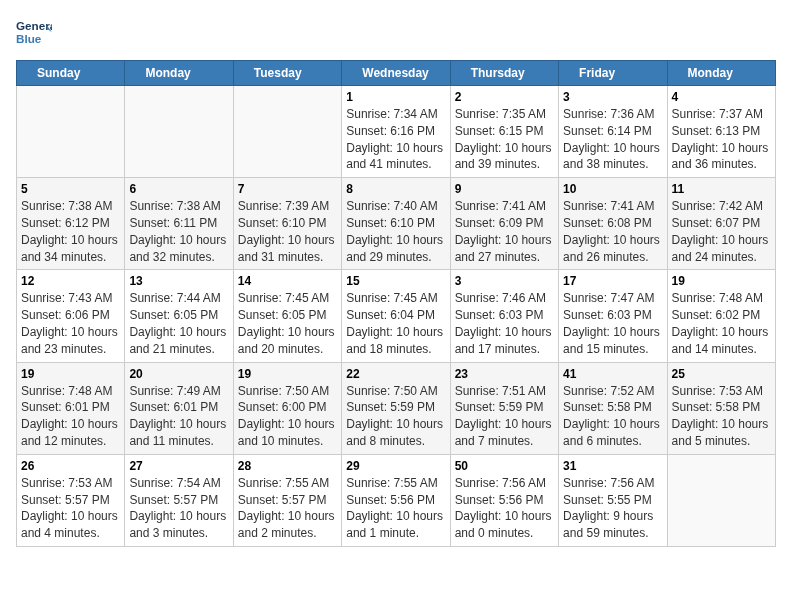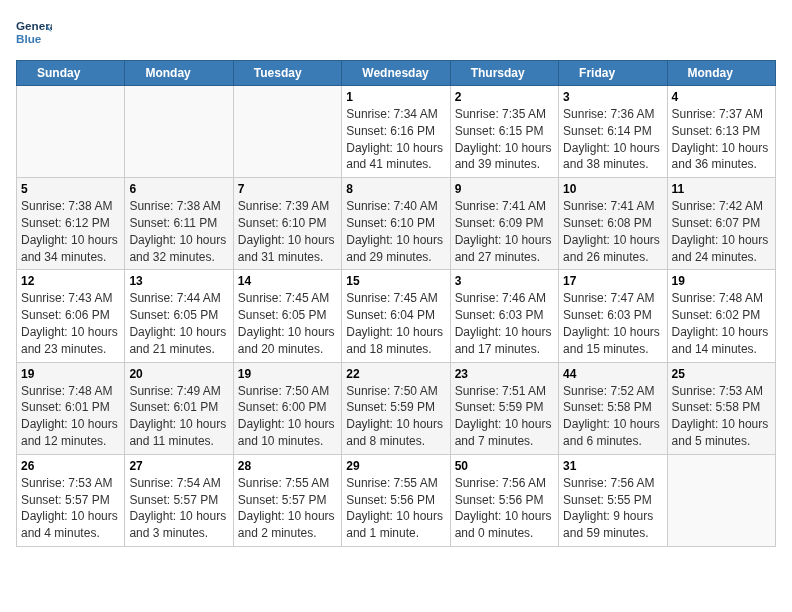--- a/index.html
+++ b/index.html
@@ -202,21 +202,21 @@
         </td>
         <td>
           <div class="day-num">22</div>
           <div class="day-info">Sunrise: 7:50 AM<br>Sunset: 5:59 PM<br>Daylight: 10 hours<br>and 8 minutes.</div>
         </td>
         <td>
           <div class="day-num">23</div>
           <div class="day-info">Sunrise: 7:51 AM<br>Sunset: 5:59 PM<br>Daylight: 10 hours<br>and 7 minutes.</div>
         </td>
         <td>
-          <div class="day-num">44</div>
+          <div class="day-num">41</div>
           <div class="day-info">Sunrise: 7:52 AM<br>Sunset: 5:58 PM<br>Daylight: 10 hours<br>and 6 minutes.</div>
         </td>
         <td>
           <div class="day-num">25</div>
           <div class="day-info">Sunrise: 7:53 AM<br>Sunset: 5:58 PM<br>Daylight: 10 hours<br>and 5 minutes.</div>
         </td>
       </tr>
       <tr>
         <td>
           <div class="day-num">26</div>

